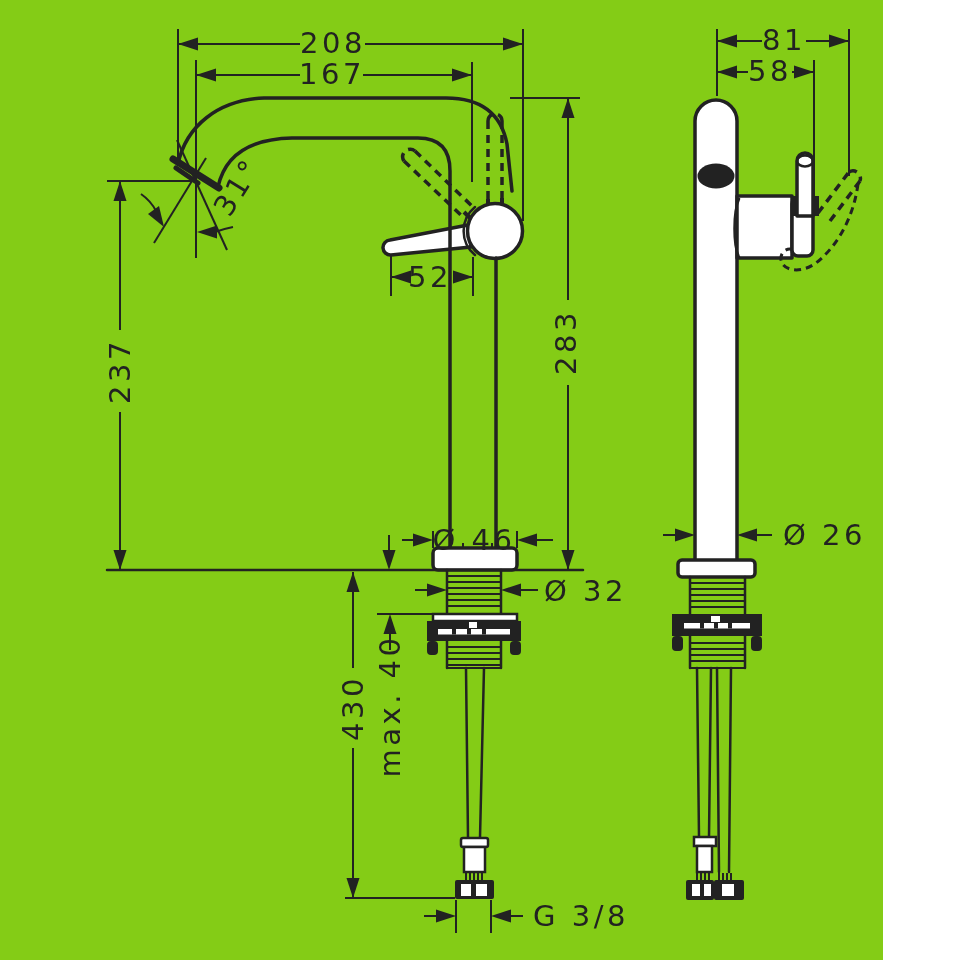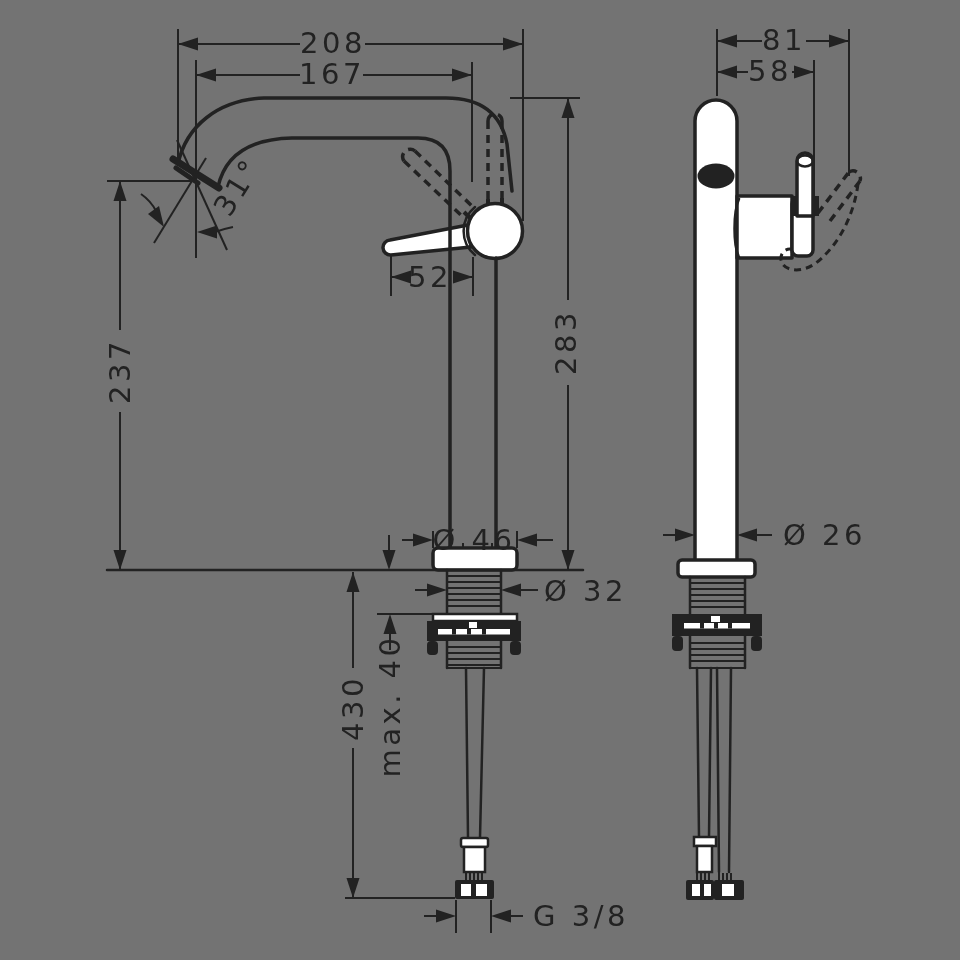--- a/index.html
+++ b/index.html
@@ -1,16 +1,16 @@
 <!DOCTYPE html>
 <html><head>
 <meta charset="utf-8">
 <style>
   html,body{margin:0;padding:0;background:#fff;}
-  .stage{width:960px;height:960px;position:relative;background:#737373;overflow:hidden;}
+  .stage{width:883px;height:960px;position:relative;background:#84cc16;overflow:hidden;}
   svg{display:block;}
   .dimtxt{font-family:"DejaVu Sans","Liberation Sans",sans-serif;font-size:29px;letter-spacing:3.5px;fill:#222;}
   .outline{fill:none;stroke:#222;stroke-width:3.5;stroke-linecap:round;stroke-linejoin:round;}
   .outline-thin{fill:none;stroke:#222;stroke-width:2.5;stroke-linecap:round;}
   .whitefill{fill:#fff;stroke:#222;stroke-width:3.5;stroke-linejoin:round;}
   .dash{fill:none;stroke:#222;stroke-width:3.5;stroke-dasharray:8 6;stroke-linecap:butt;}
   .dash-thin{fill:none;stroke:#222;stroke-width:3;stroke-dasharray:7 5;}
   .dimline{fill:none;stroke:#222;stroke-width:2;}
   .arrow{fill:#222;stroke:none;}
   .dark{fill:#222;stroke:none;}

